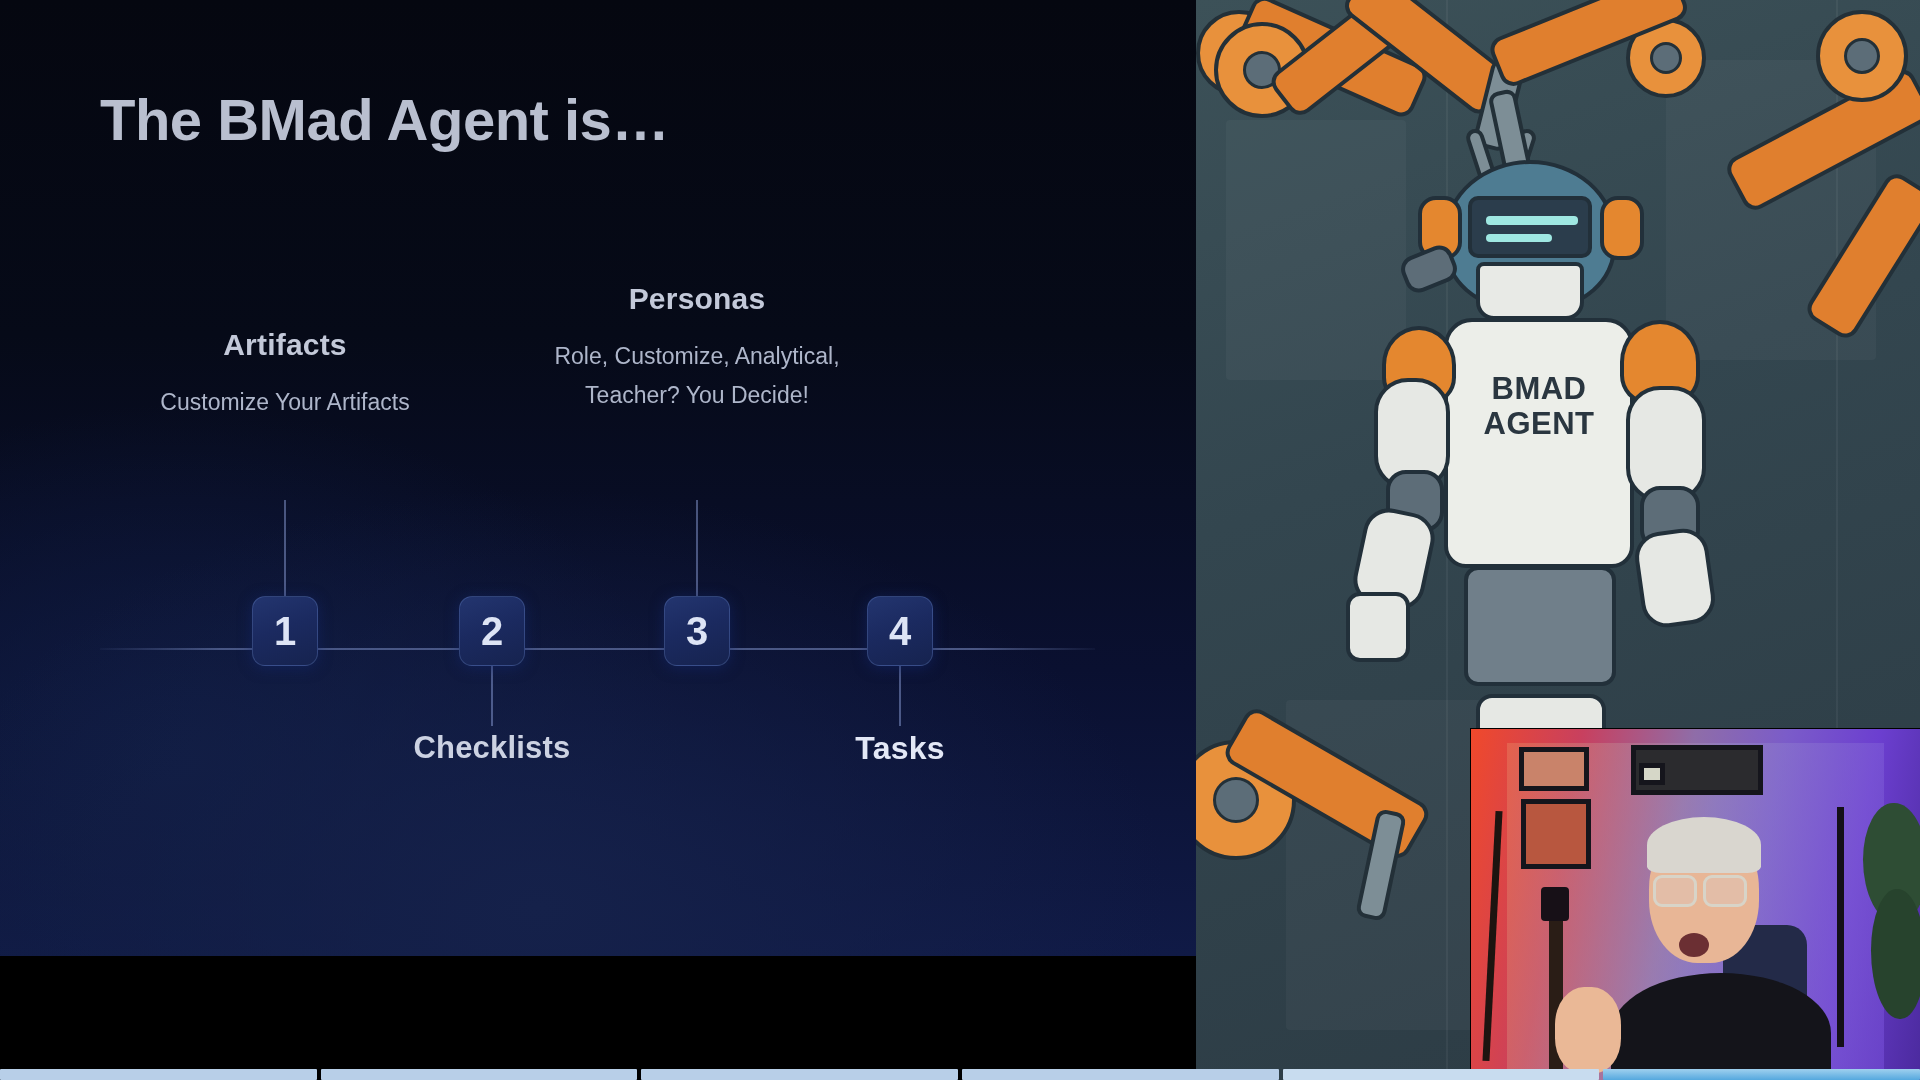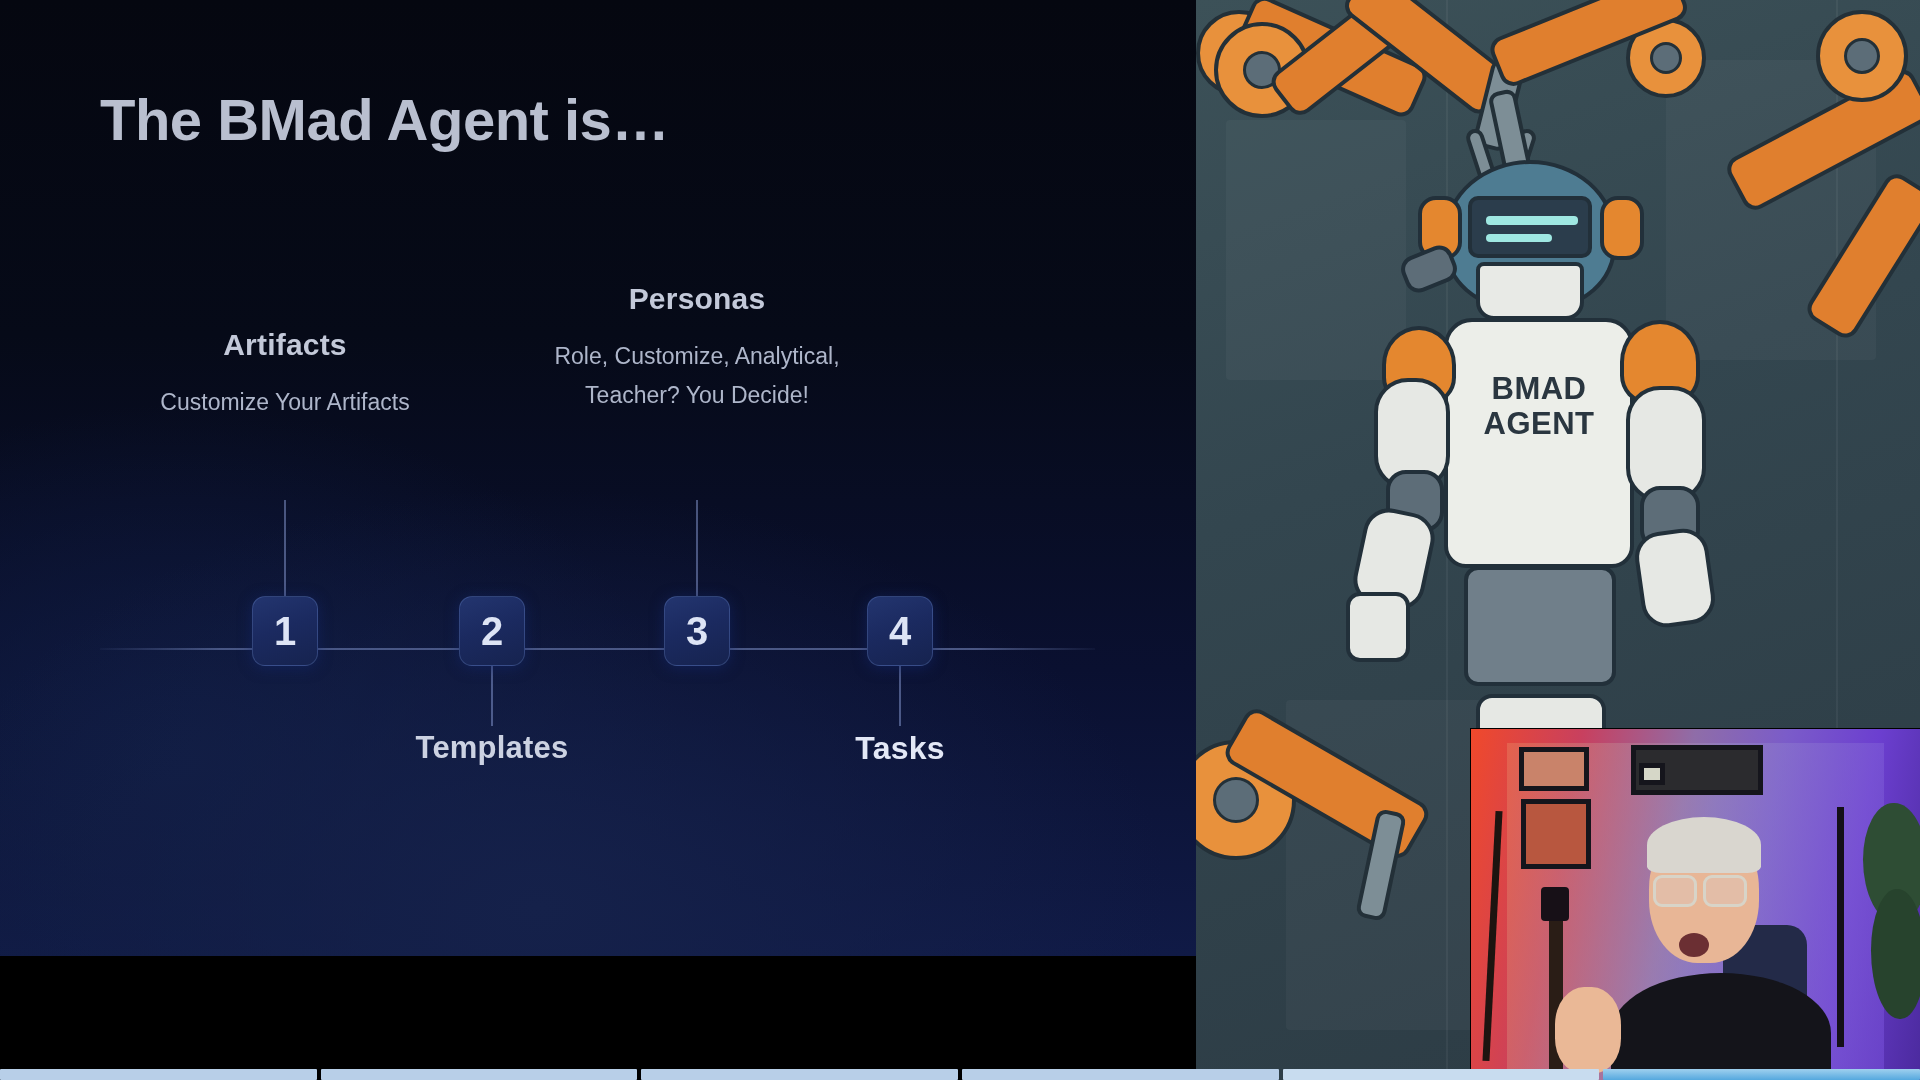--- a/index.html
+++ b/index.html
@@ -138,21 +138,21 @@
         <div class="lbl above t1">
           <div class="head">Artifacts</div>
           <div class="sub">Customize Your Artifacts</div>
         </div>
       </div>
 
       <div class="node" style="left:492px;">
         <div class="stem down"></div>
         <div class="chip">2</div>
         <div class="lbl below t2">
-          <div class="head">Templates</div>
+          <div class="head">Checklists</div>
         </div>
       </div>
 
       <div class="node" style="left:697px;">
         <div class="stem up"></div>
         <div class="chip">3</div>
         <div class="lbl above t3">
           <div class="head">Personas</div>
           <div class="sub" style="width:320px;margin-left:55px;">Role, Customize, Analytical, Teacher? You Decide!</div>
         </div>

